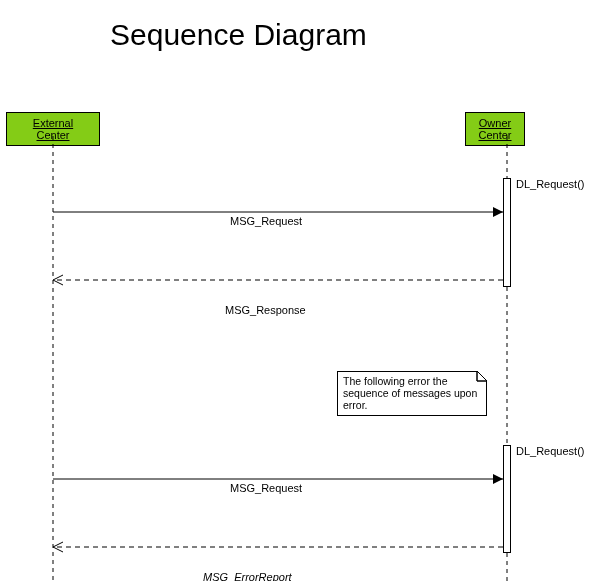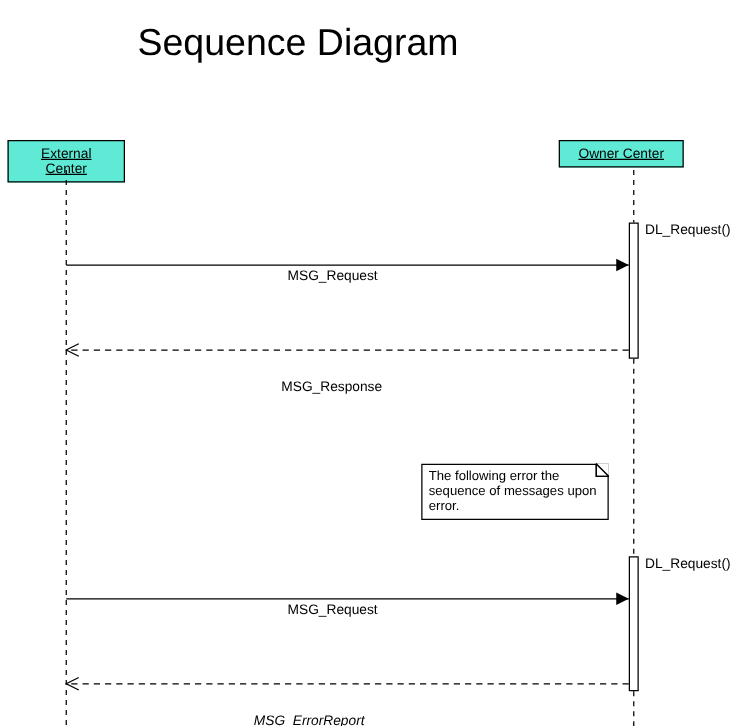--- a/index.html
+++ b/index.html
@@ -20,21 +20,21 @@
     font-family: Arial, sans-serif;
     text-align: right;
   }
   .lifeline-head {
     position: absolute;
     border: 1px solid #000;
     font-size: 11px;
     text-decoration: underline;
     text-align: center;
     padding: 4px 8px;
-    background: #5eead4;
+    background: #84cc16;
     box-sizing: border-box;
   }
   .activation {
     position: absolute;
     background: #fff;
     border: 1px solid #000;
     width: 8px;
     box-sizing: border-box;
   }
   .msg {
@@ -65,21 +65,21 @@
     height: 581px;
     pointer-events: none;
   }
 </style>
 </head>
 <body>
 
 <div class="title">Sequence Diagram</div>
 
 <div class="lifeline-head" style="top:112px; left:6px; width:94px;">External Center</div>
-<div class="lifeline-head" style="top:112px; left:447px; width:100px;">Owner Center</div>
+<div class="lifeline-head" style="top:112px; left:465px; width:60px;">Owner Center</div>
 
 <div class="activation" style="top:178px; left:503px; height:109px;"></div>
 <div class="activation" style="top:445px; left:503px; height:108px;"></div>
 
 <div class="act-label" style="top:178px; left:516px;">DL_Request()</div>
 <div class="act-label" style="top:445px; left:516px;">DL_Request()</div>
 
 <div class="msg" style="top:195px; left:230px;">MSG_Request</div>
 <div class="msg" style="top:284px; left:225px;text-align:center;">MSG_Response</div>
 <div class="msg" style="top:462px; left:230px;">MSG_Request</div>

